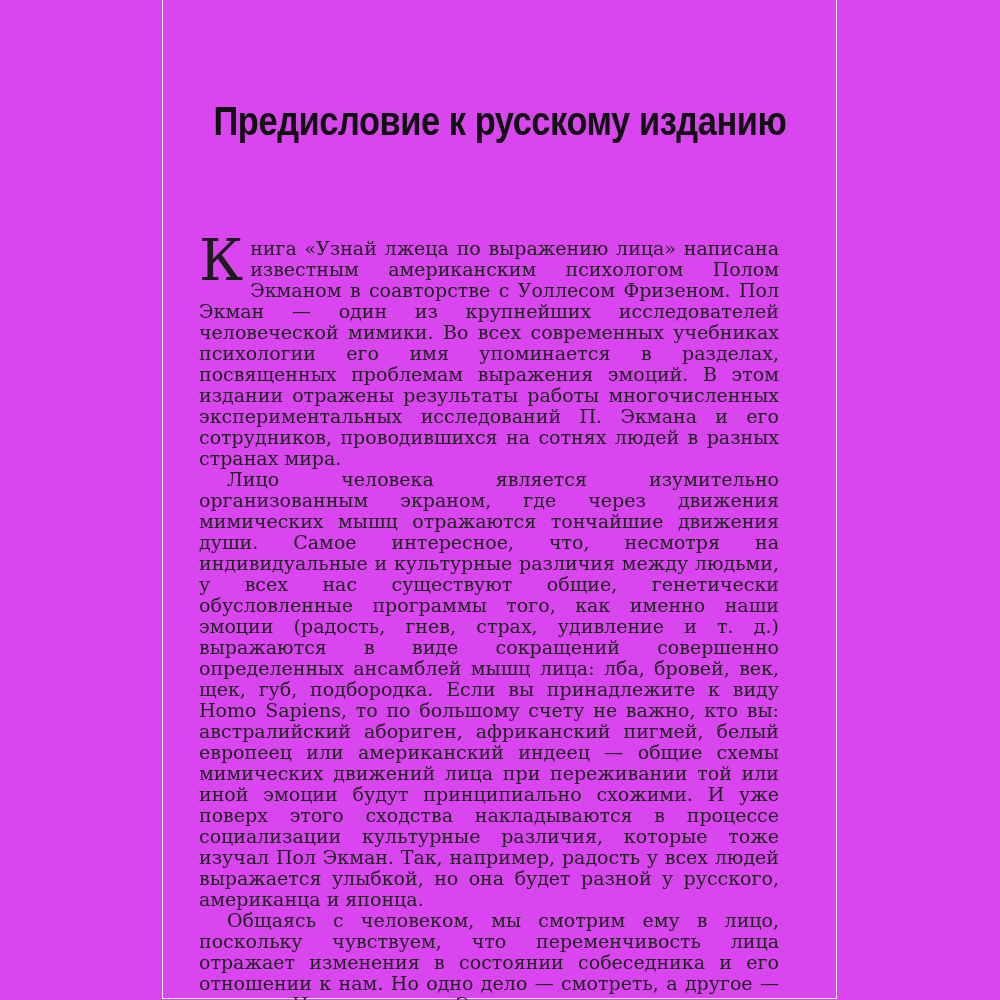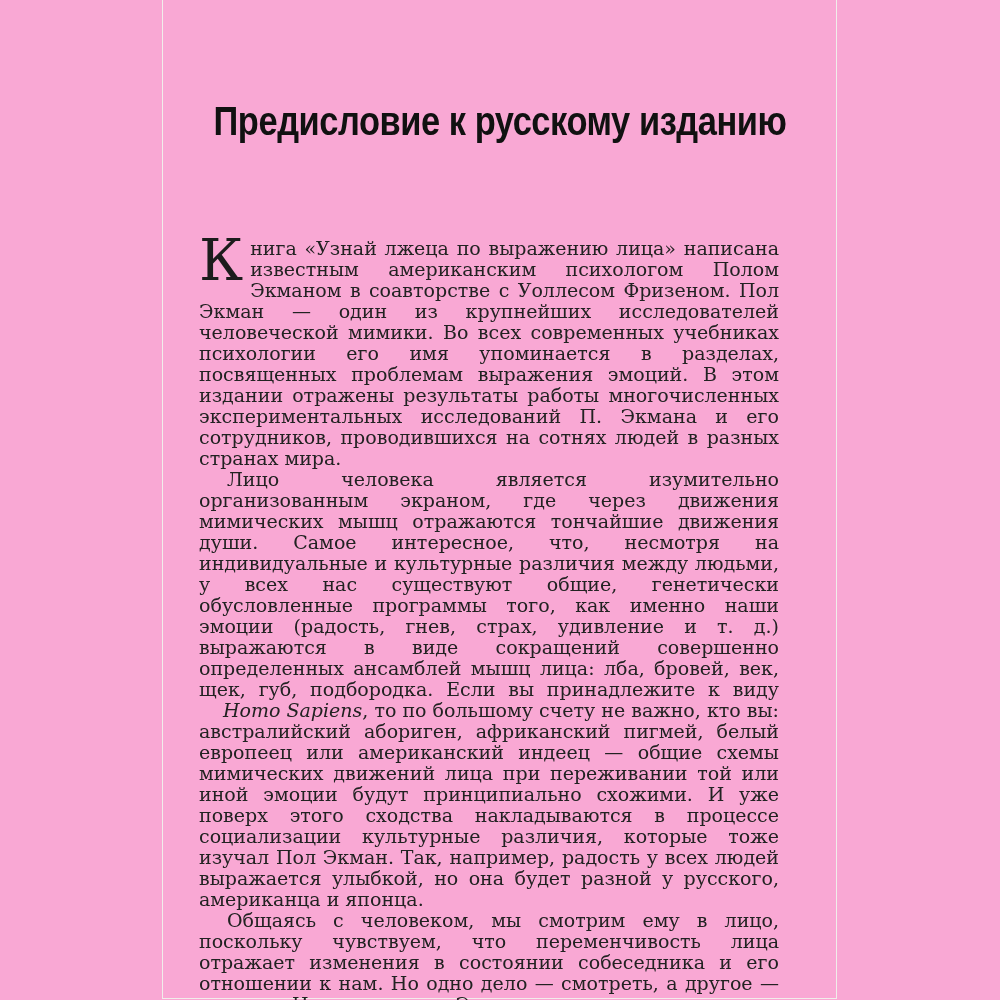--- a/index.html
+++ b/index.html
@@ -4,21 +4,21 @@
 <style>
   html, body {
     margin: 0;
     padding: 0;
     background: #ffffff;
   }
   .page {
     position: relative;
     width: 1000px;
     height: 1000px;
-    background: #f9a8d4;
+    background: #d946ef;
     overflow: hidden;
   }
   
   .sheet {
     position: absolute;
     left: 162px;
     top: -1px;
     width: 673px;
     height: 998px;
     border: 1px solid #f0eeea;
@@ -60,22 +60,20 @@
   .dropcap {
     float: left;
     font-family: "DejaVu Serif", serif;
     font-size: 57px;
     line-height: 42px;
     height: 42px;
     margin: 1px 7px 0 0;
     color: #1c1c1c;
   }
   .italic {
-    font-style: italic;
-    margin-left: 24px;
   }
 </style>
 </head>
 <body>
 
 <div class="page">
   <div class="sheet"></div>
 
   <h1 class="title">Предисловие к русскому изданию</h1>
 

